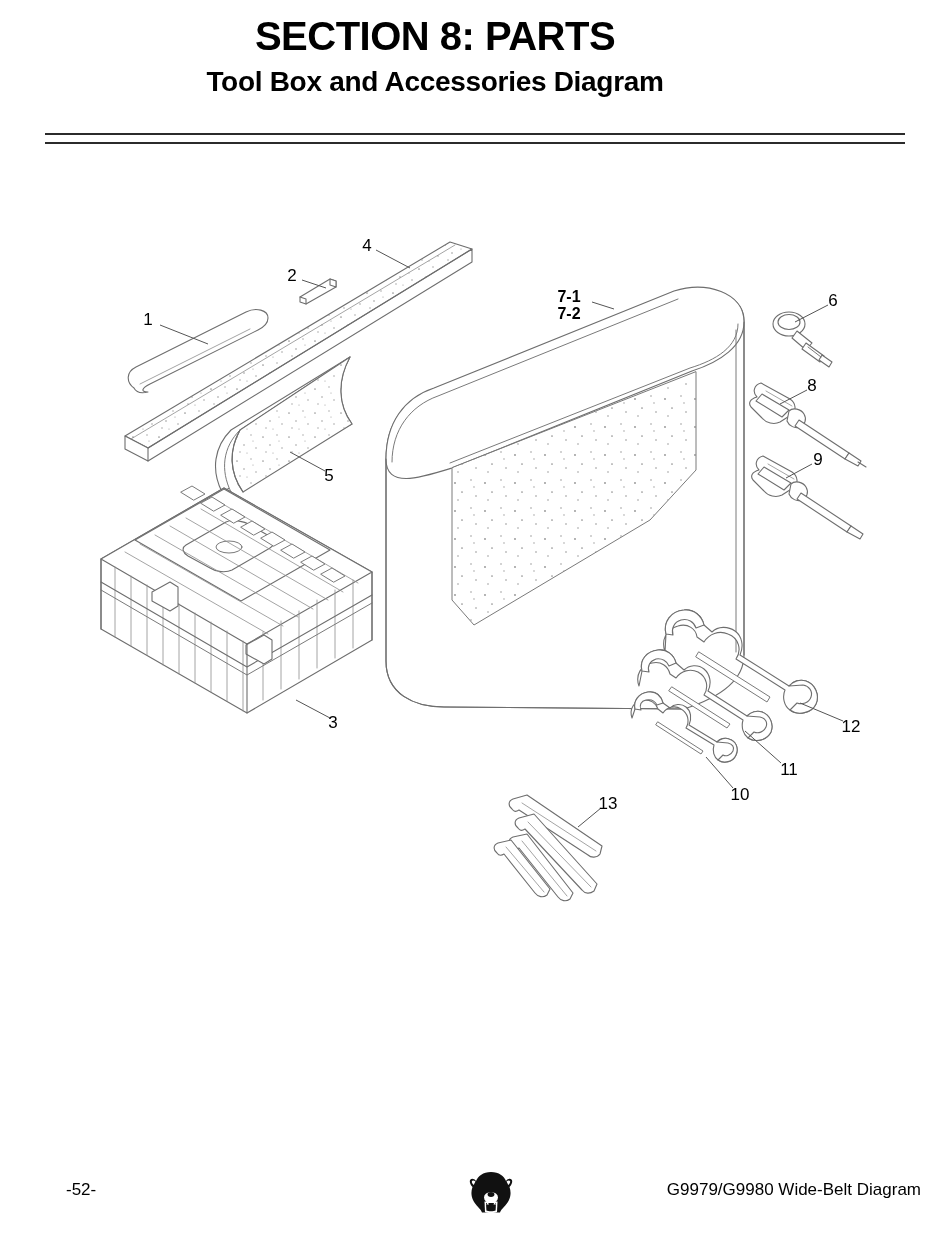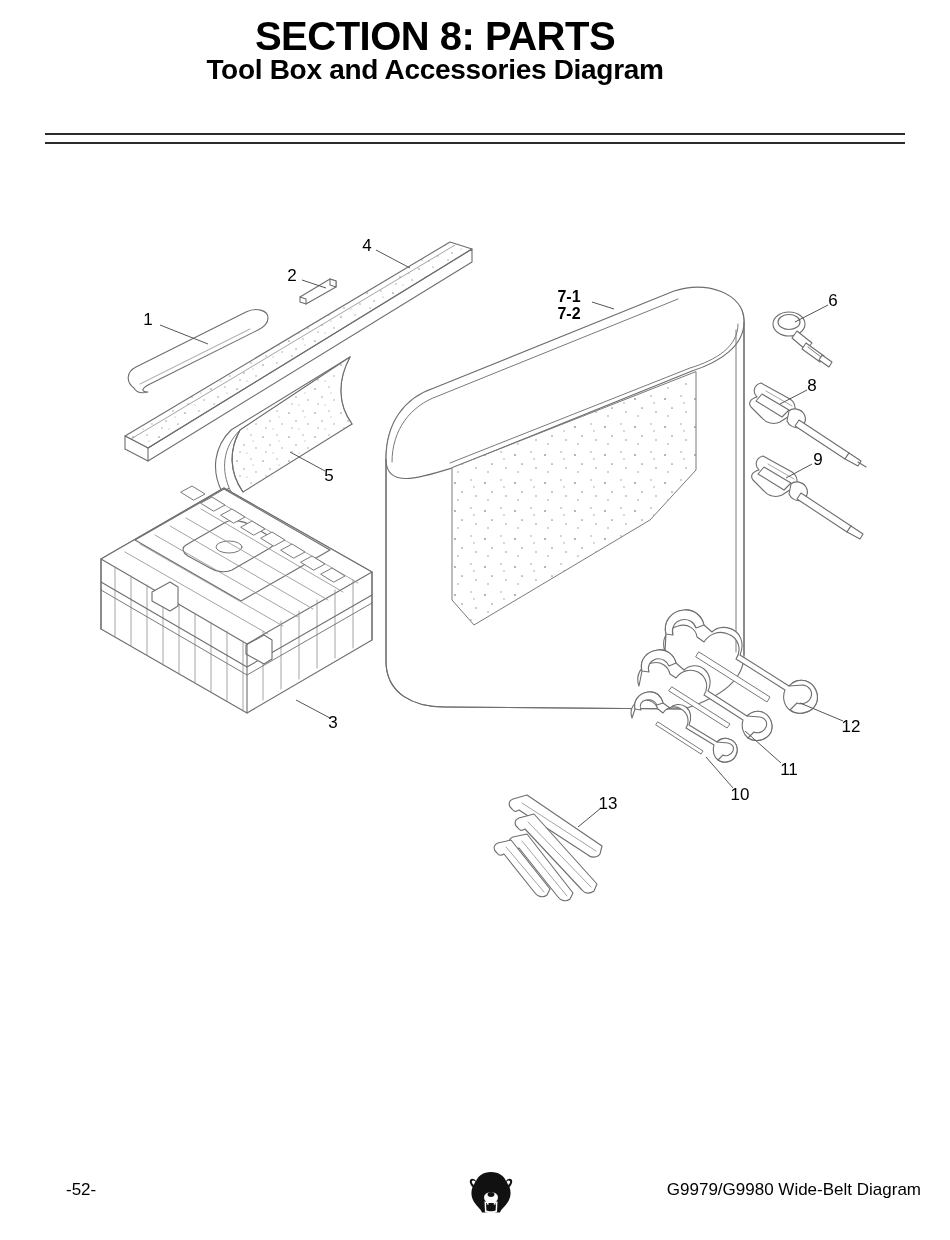--- a/index.html
+++ b/index.html
@@ -28,20 +28,21 @@
     font-weight: bold;
     letter-spacing: -0.5px;
     margin-top: 16px;
     line-height: 1.0;
     font-family: "Liberation Sans", sans-serif;
   }
   #diagram-title {
     font-size: 28px;
     font-weight: bold;
     letter-spacing: -0.3px;
+    margin-top: 12px;
     line-height: 1.0;
     font-family: "Liberation Sans", sans-serif;
   }
   .rule {
     position: absolute;
     left: 45px;
     width: 860px;
     height: 2px;
     background: #2b2b2b;
   }

